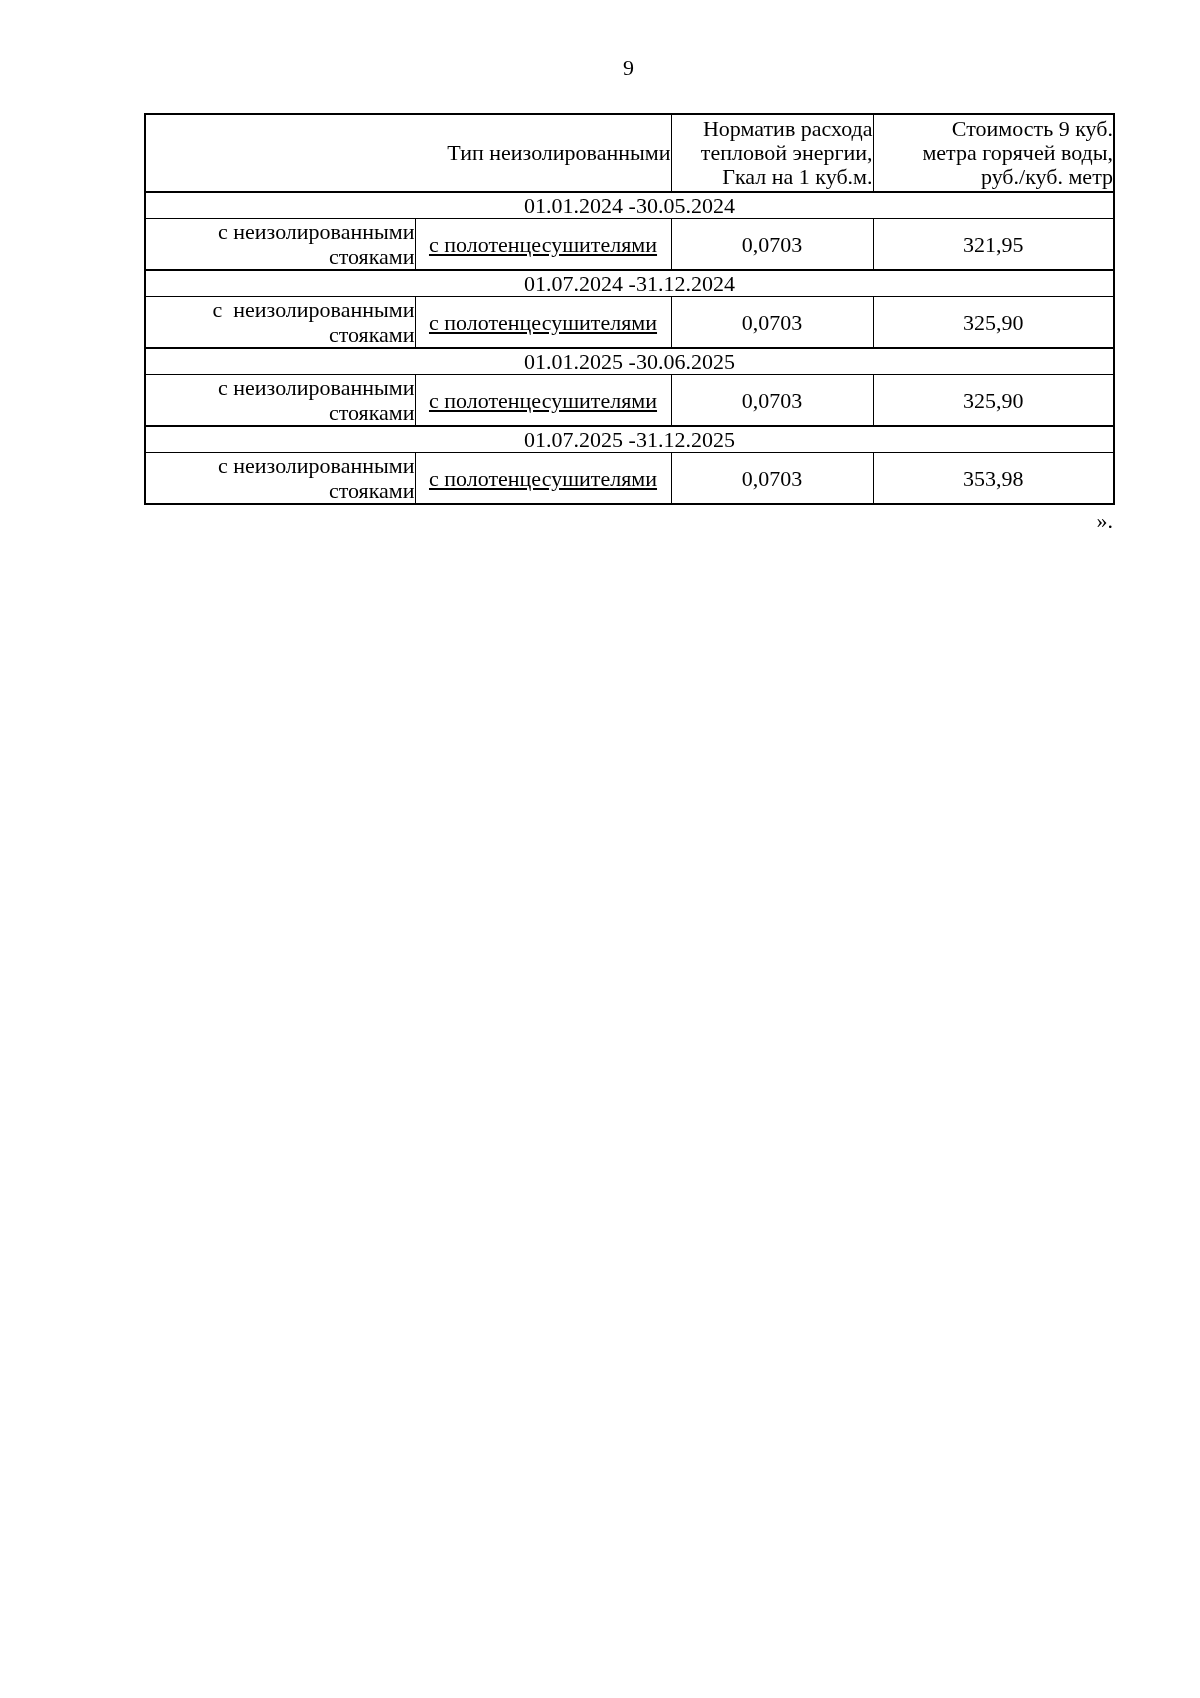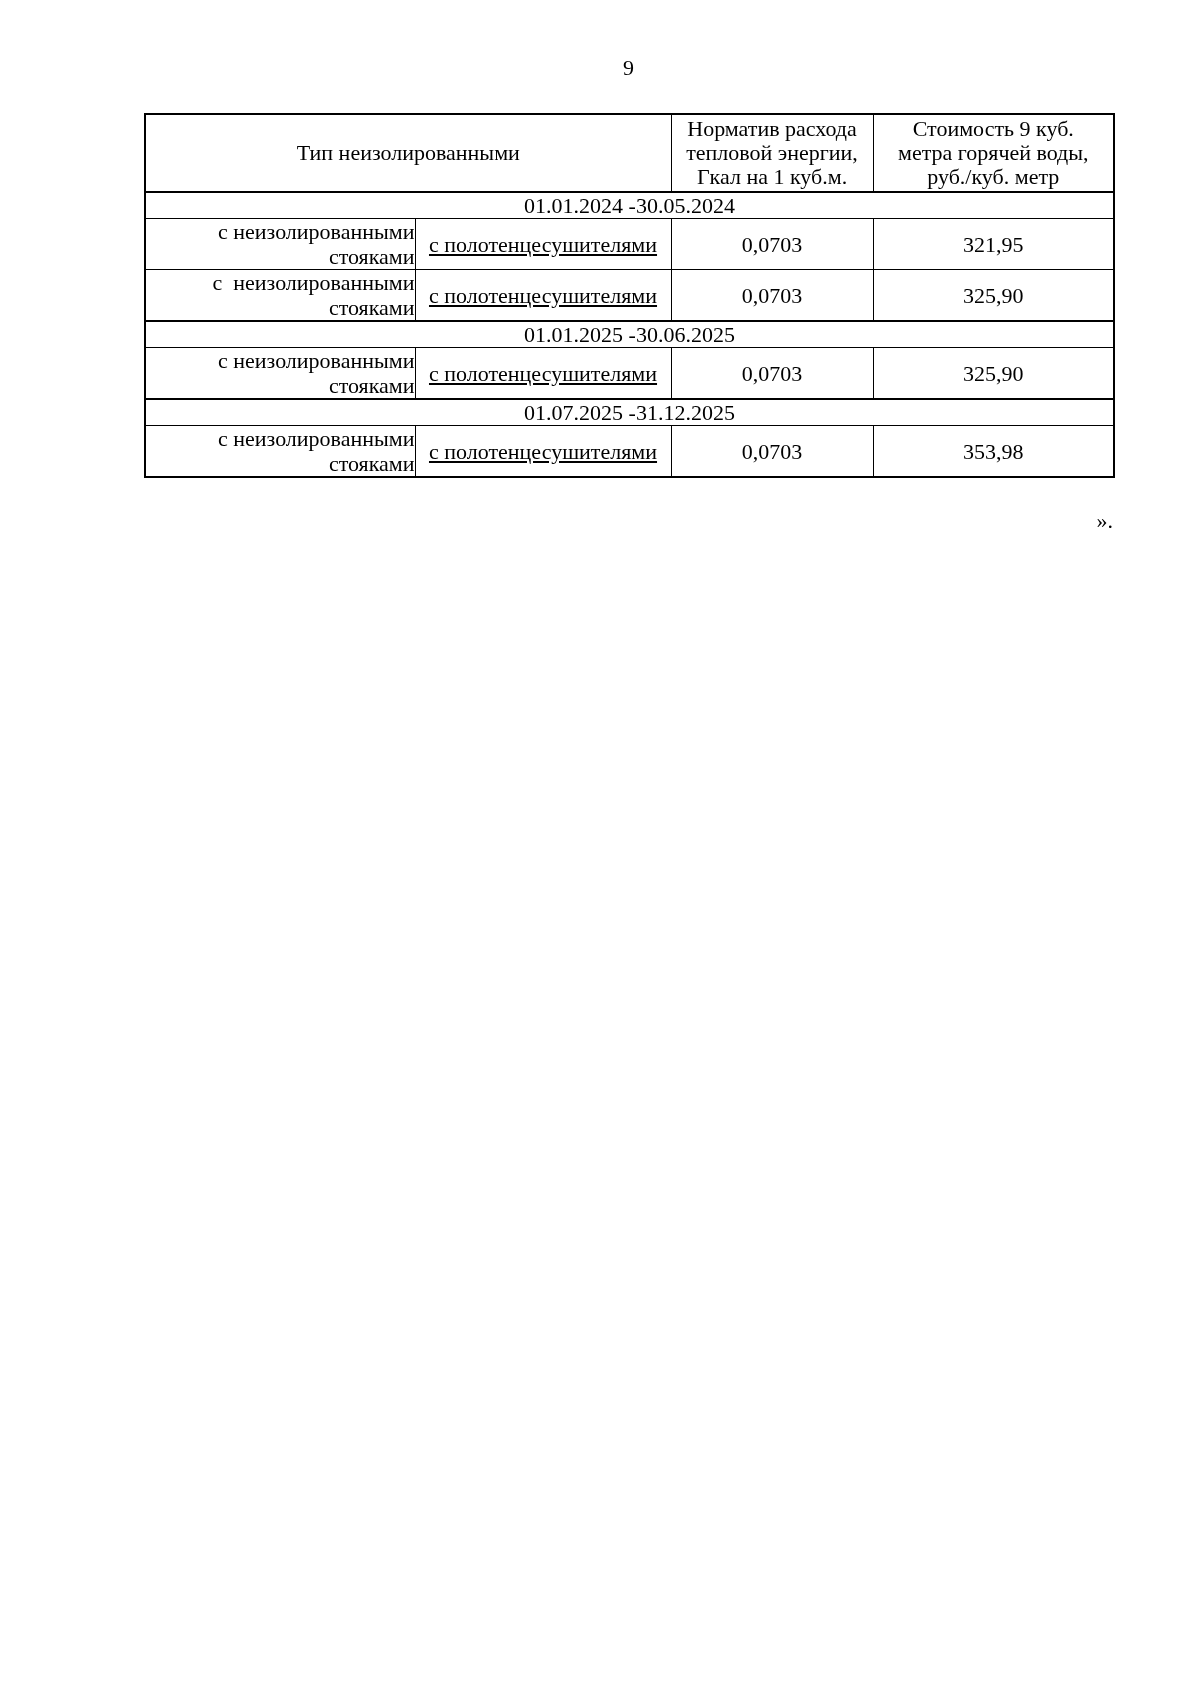--- a/index.html
+++ b/index.html
@@ -36,21 +36,21 @@
     color: #000000;
   }
   table.tariff-table { border: 2px solid #000000; }
   table.tariff-table td {
     border: 1px solid #000000;
     padding: 0;
     overflow: hidden;
   }
   tr.header-row td {
     height: 76px;
-    text-align: center;
+    text-align: right;
     vertical-align: middle;
     line-height: 24px;
     white-space: pre-wrap;
     margin-left: 40px;
   }
   tr.section-row td {
     height: 24px;
     border-top: 2px solid #000000;
     text-align: center;
     vertical-align: middle;
@@ -117,20 +117,23 @@
       <td colspan="4">01.01.2024 -30.05.2024</td>
     </tr>
     <tr class="data-row">
       <td class="cell-type1">с неизолированными
 стояками</td>
       <td class="cell-type2">с полотенцесушителями</td>
       <td class="cell-num">0,0703</td>
       <td class="cell-num">321,95</td>
     </tr>
 
+    <tr class="section-row">
+      <td colspan="4">01.07.2024 -31.12.2024</td>
+    </tr>
     <tr class="data-row">
       <td class="cell-type1">с  неизолированными
 стояками</td>
       <td class="cell-type2">с полотенцесушителями</td>
       <td class="cell-num">0,0703</td>
       <td class="cell-num">325,90</td>
     </tr>
 
     <tr class="section-row">
       <td colspan="4">01.01.2025 -30.06.2025</td>

